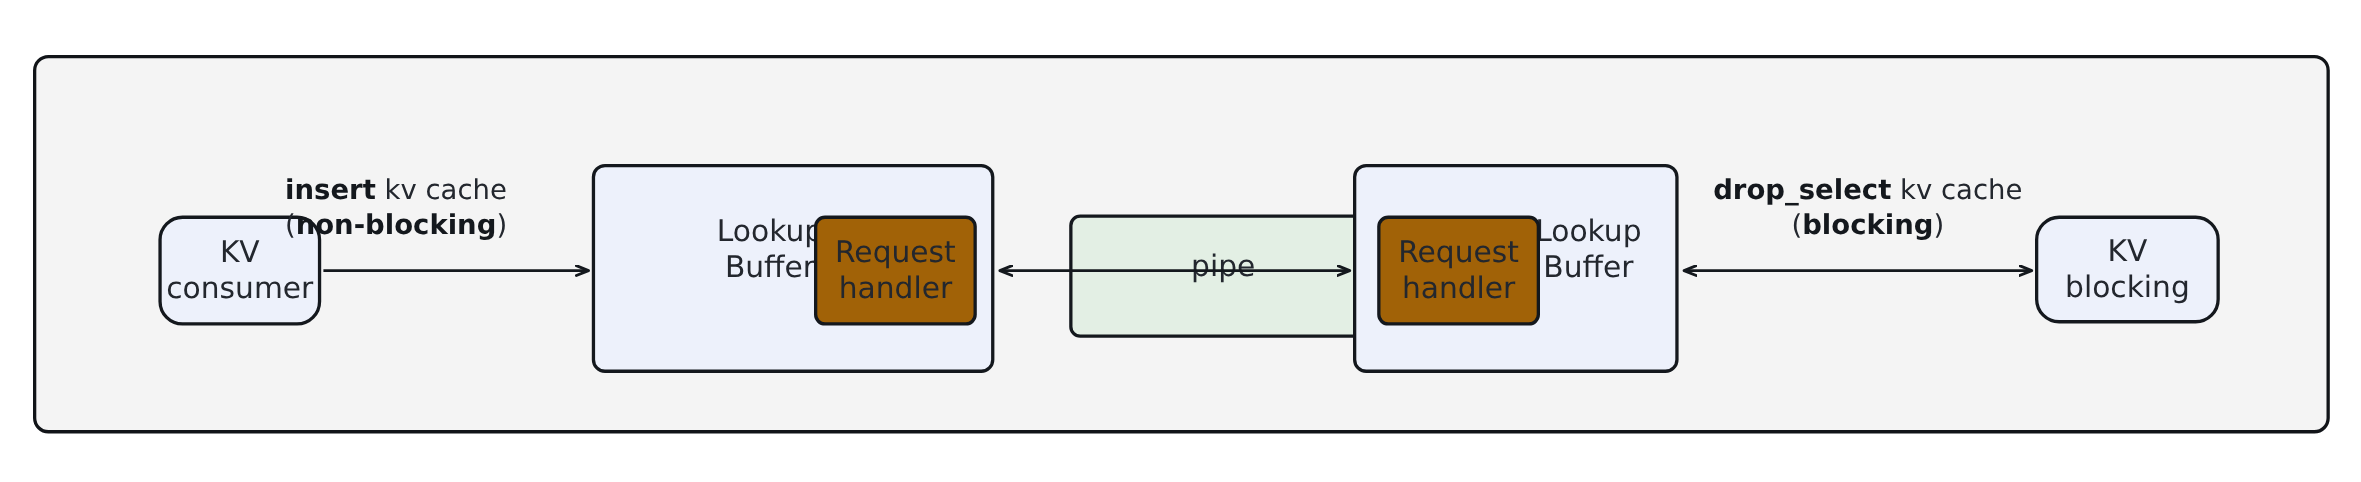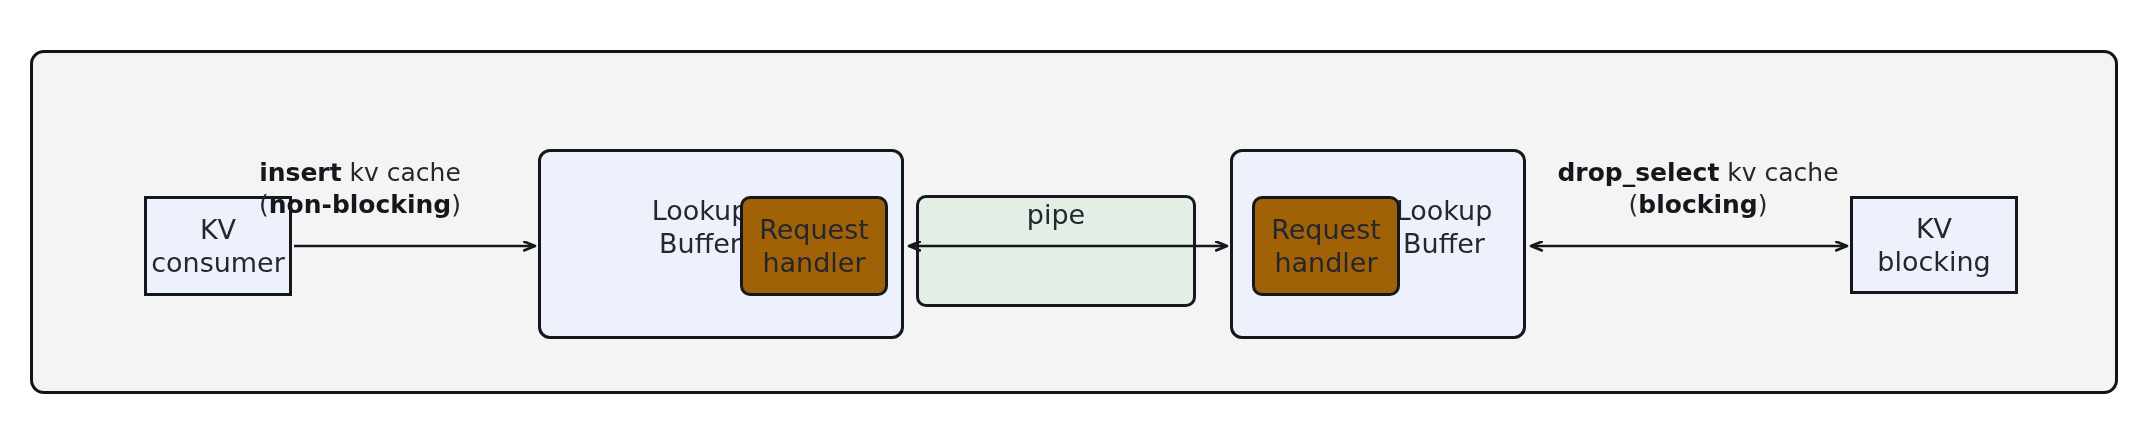--- a/index.html
+++ b/index.html
@@ -39,21 +39,21 @@
     font-size: 29px;
     color: #23272e;
     letter-spacing: 0.2px;
   }
 
   
   .node {
     position: absolute;
     box-sizing: border-box;
     border: 3px solid #14181d;
-    border-radius: 0;
+    border-radius: 22px;
     display: flex;
     align-items: center;
     justify-content: center;
     text-align: center;
     line-height: 1.24;
     color: #23272e;
   }
   .node-blue {
     background: #edf1fb;
   }
@@ -134,26 +134,26 @@
     height: 100px;
   }
   #right-request-handler {
     left: 1252px;
     top: 196px;
     width: 148px;
     height: 100px;
   }
 
   #pipe-box {
-    left: 916px;
+    left: 972px;
     top: 195px;
     width: 280px;
     height: 112px;
     border-radius: 10px;
-    align-items: flex-start;
+    align-items: center;
     justify-content: center;
     font-size: 27px;
   }
   #pipe-label {
     margin-bottom: 16px;
   }
 
   
   .edge-label {
     position: absolute;

